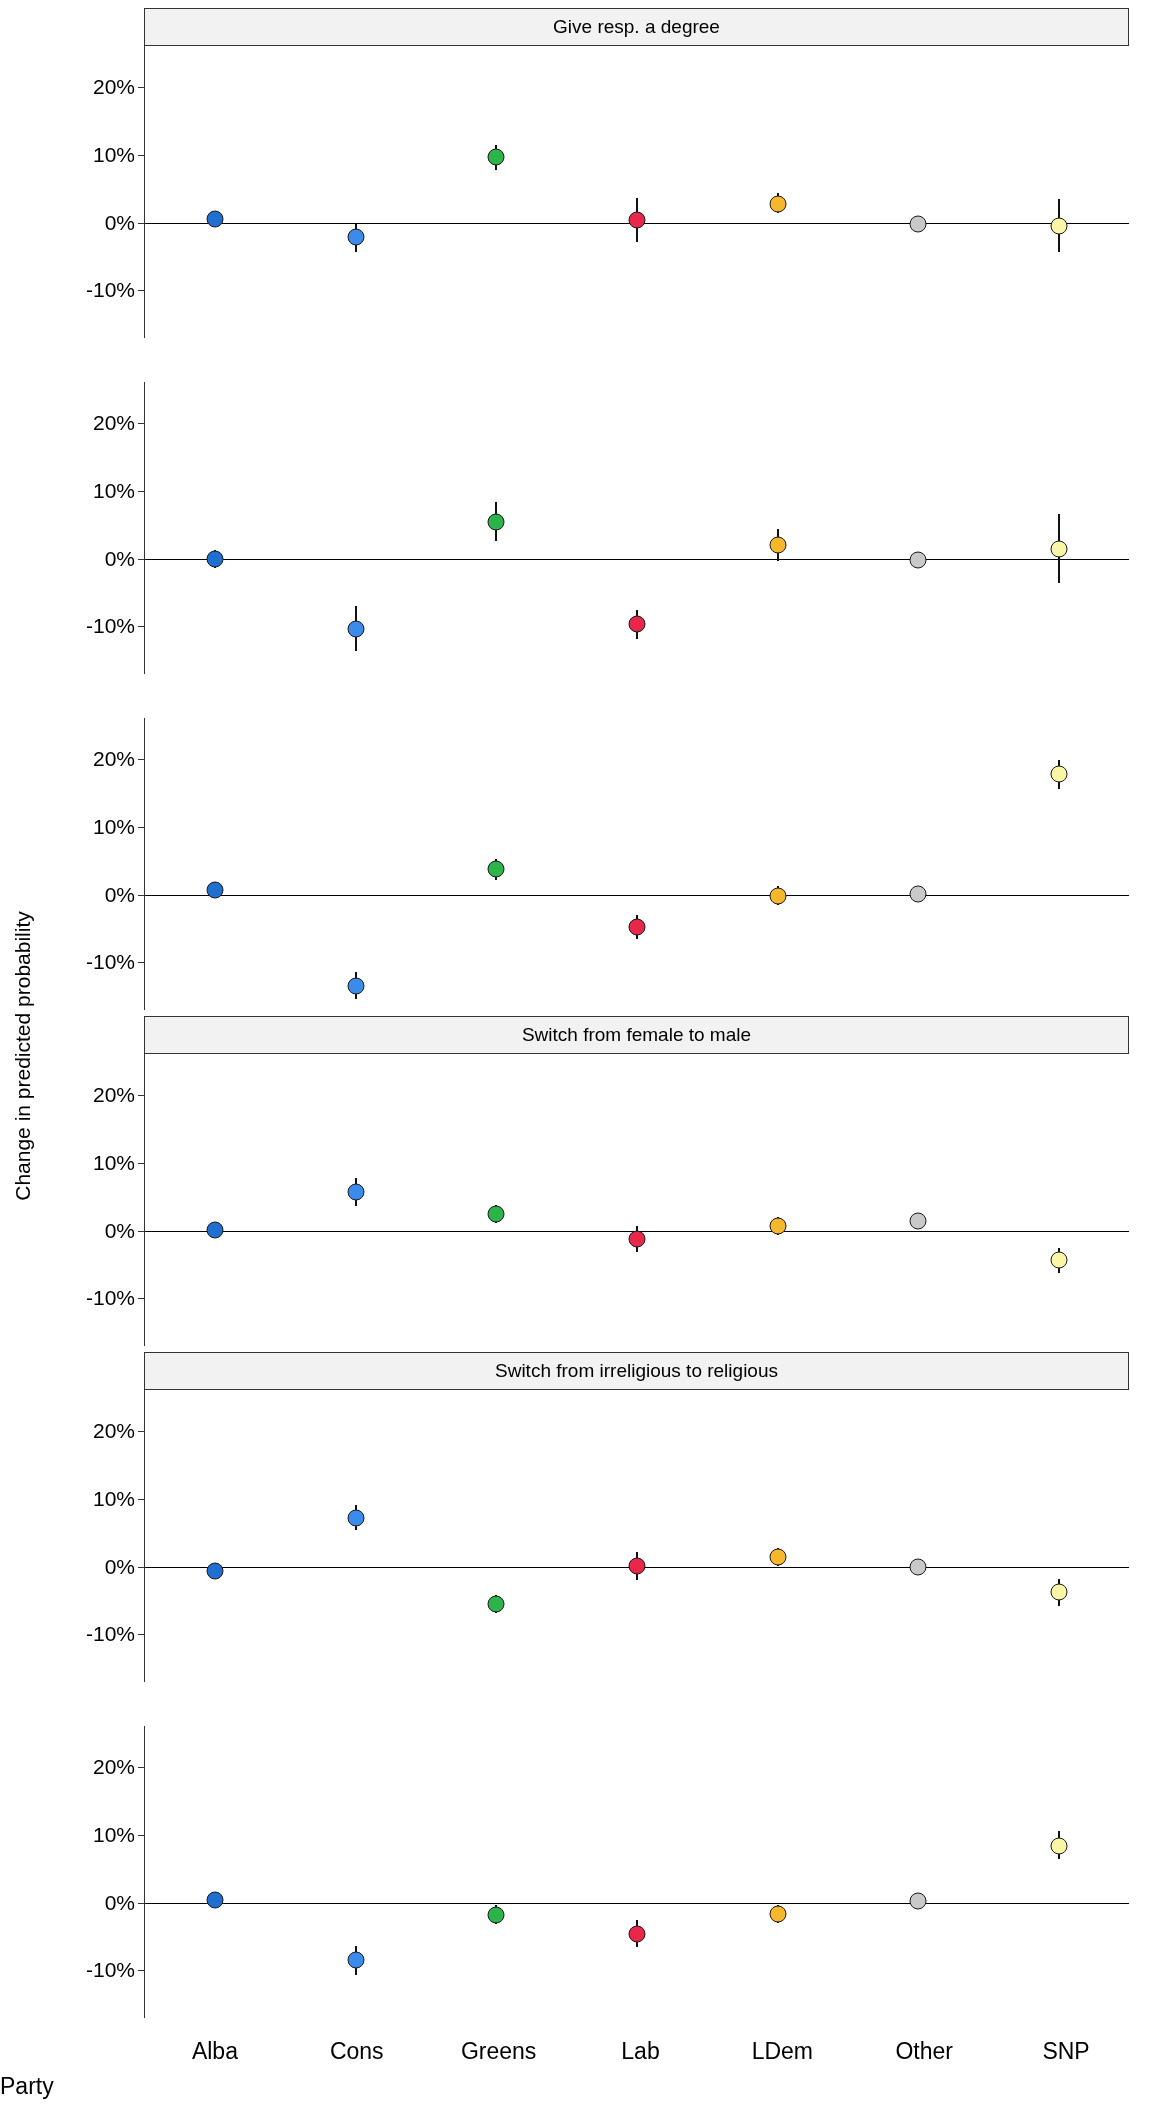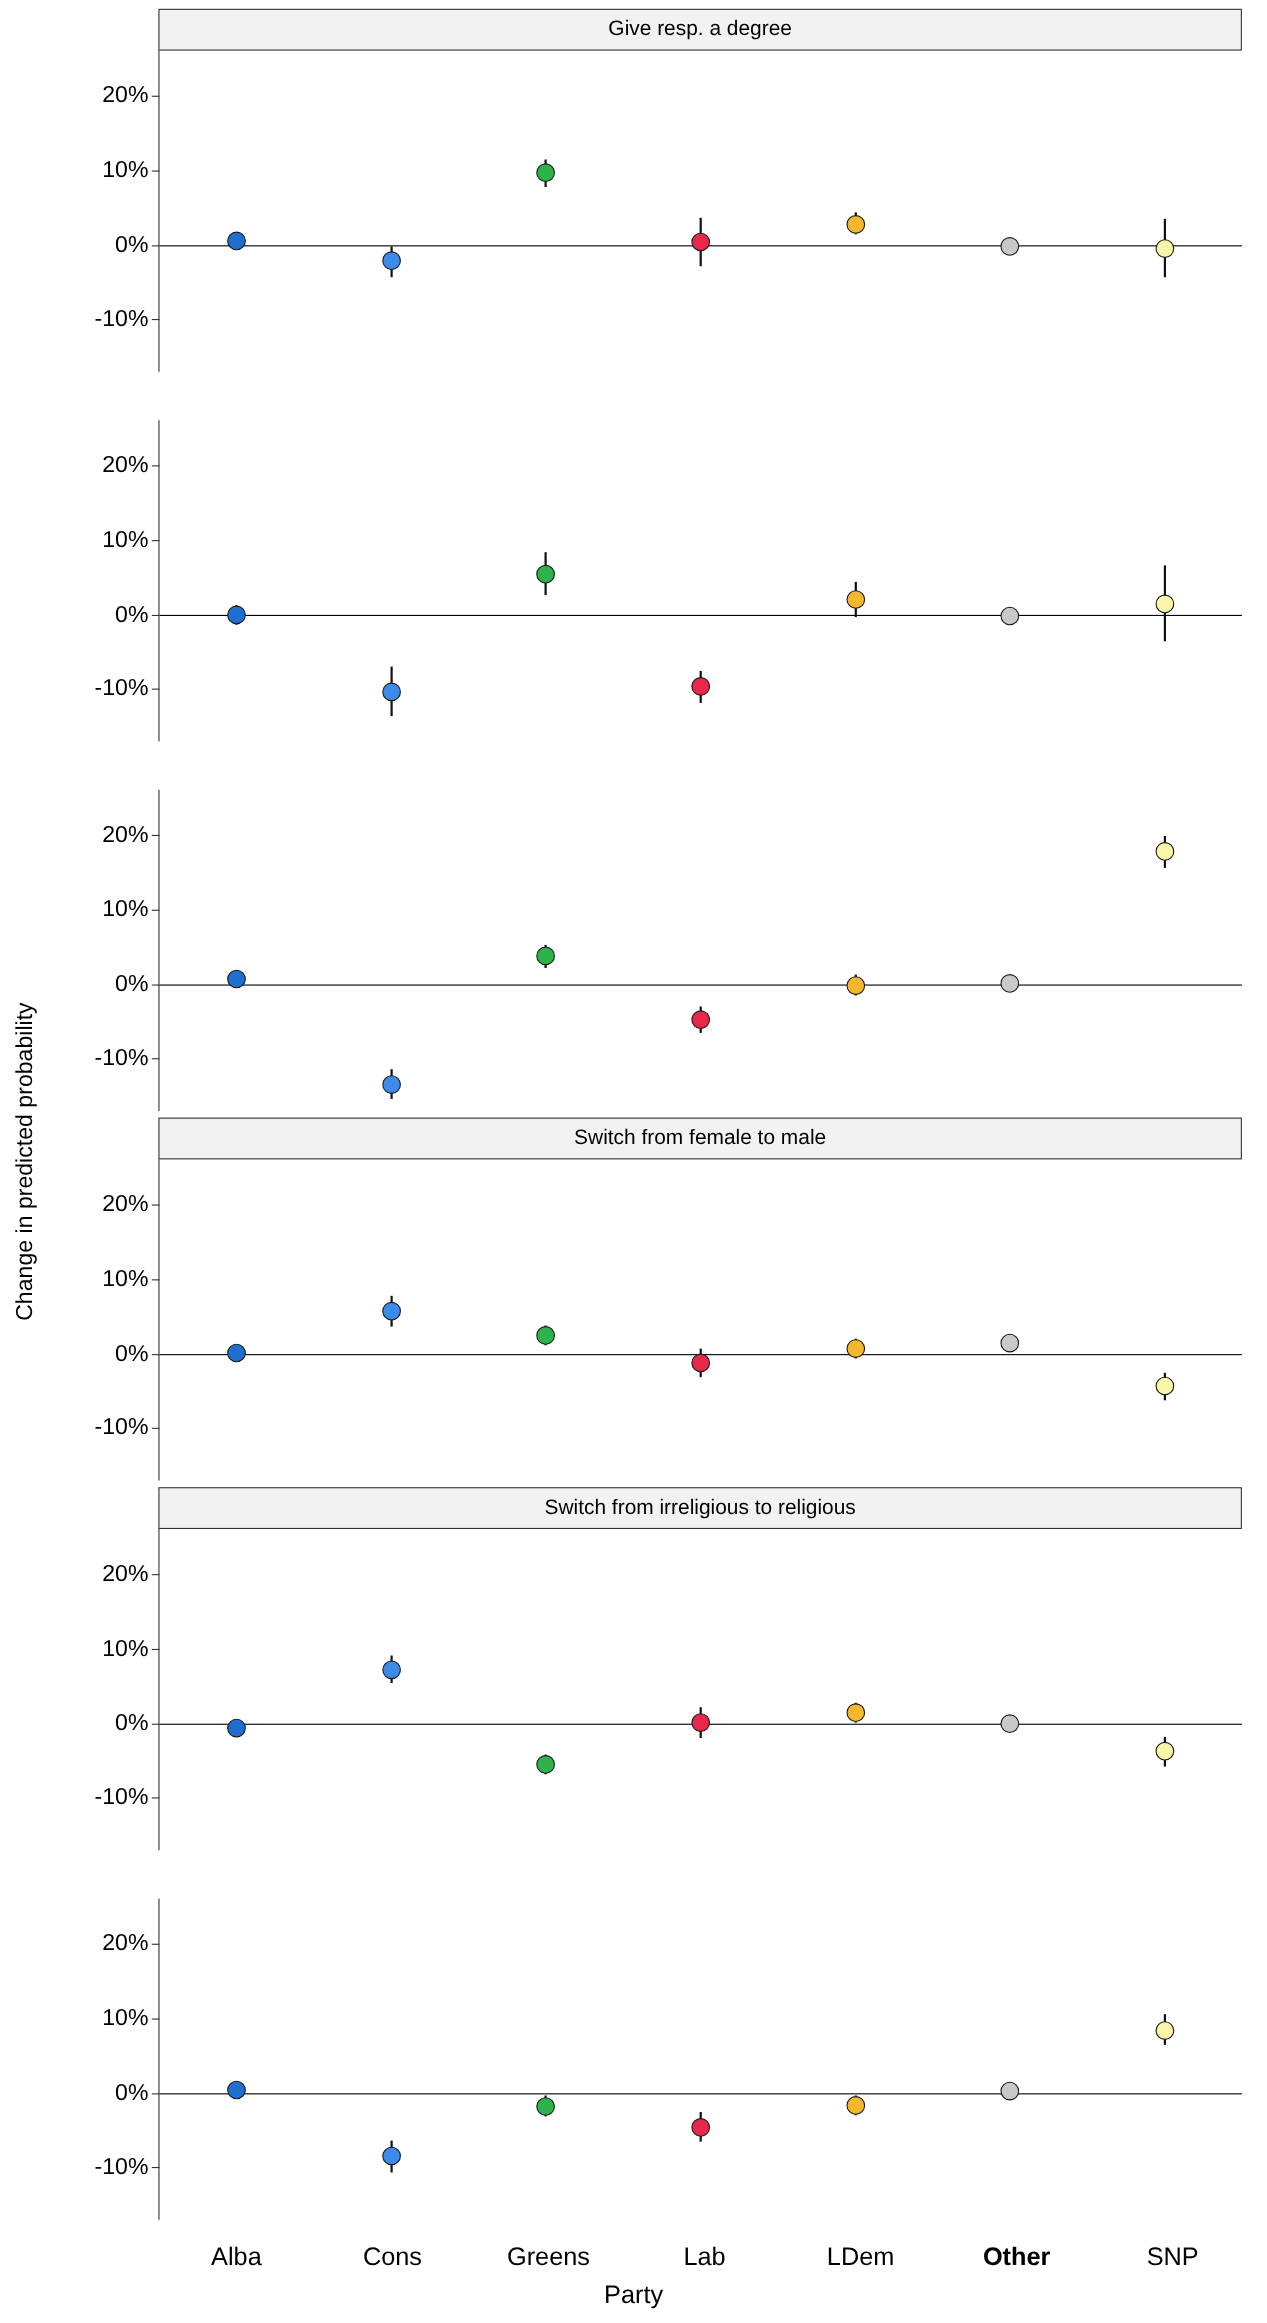--- a/index.html
+++ b/index.html
@@ -128,21 +128,20 @@
   .xtick {
     position: absolute;
     transform: translateX(-50%);
     font-size: 23px;
     white-space: nowrap;
   }
   .xlabel {
     position: absolute;
     left: 0; right: 0;
     bottom: 12px;
-    text-align: center;
     font-size: 23px;
   }
 </style>
 </head>
 <body>
 
 <div class="figure">
 
   <div class="ylabel">
     <span>Change in predicted probability</span>
@@ -327,18 +326,18 @@
         </div>
       </div>
     </div>
 
   <div class="xaxis" id="xaxis">
       <div class="xtick" style="left: 7.14286%;">Alba</div>
       <div class="xtick" style="left: 21.4286%;">Cons</div>
       <div class="xtick" style="left: 35.7143%;">Greens</div>
       <div class="xtick" style="left: 50%;">Lab</div>
       <div class="xtick" style="left: 64.2857%;">LDem</div>
-      <div class="xtick" style="left: 78.5714%; font-weight: bold;">Other</div>
+      <div class="xtick" style="left: 78.5714%;">Other</div>
       <div class="xtick" style="left: 92.8571%;">SNP</div>
     </div>
   <div class="xlabel">Party</div>
 
 </div>
 
 </body></html>

